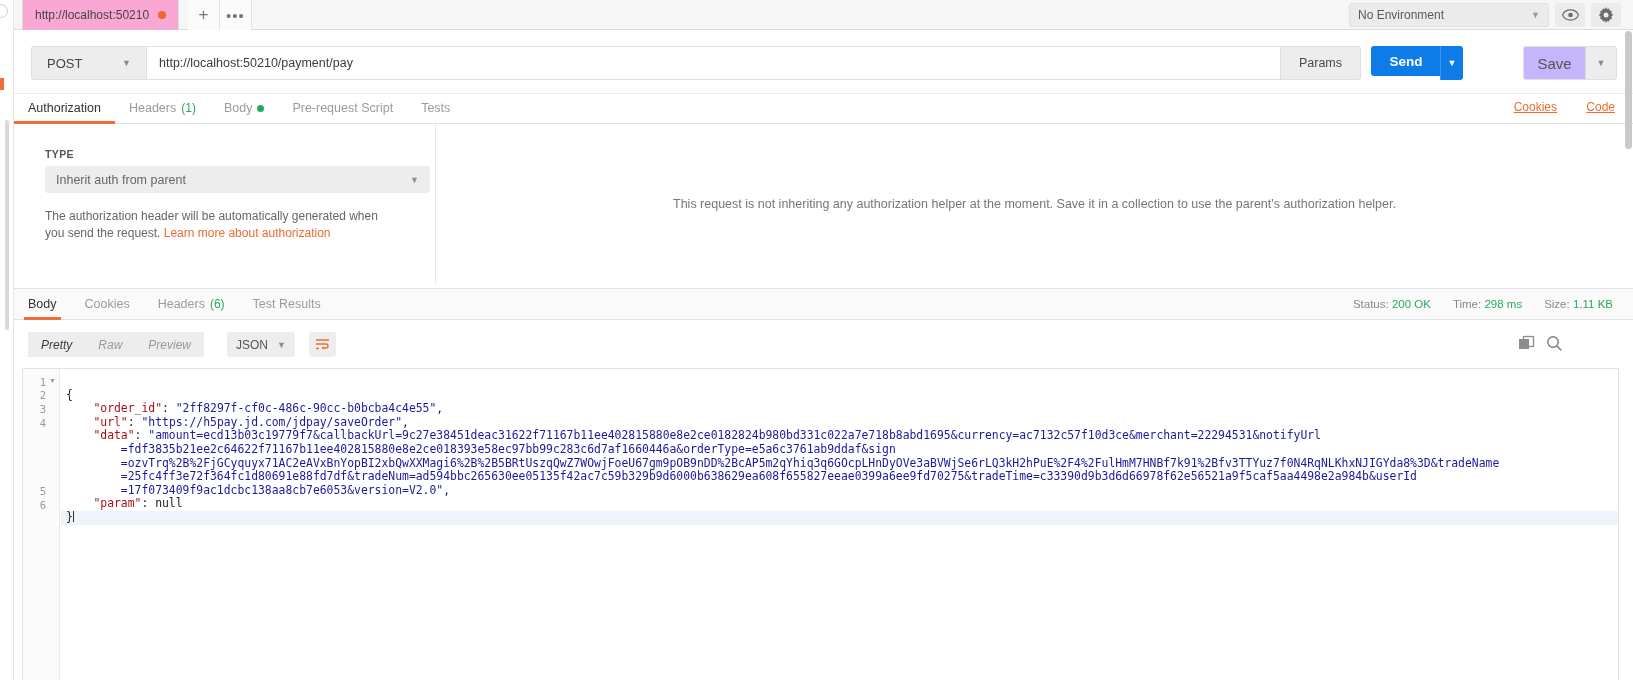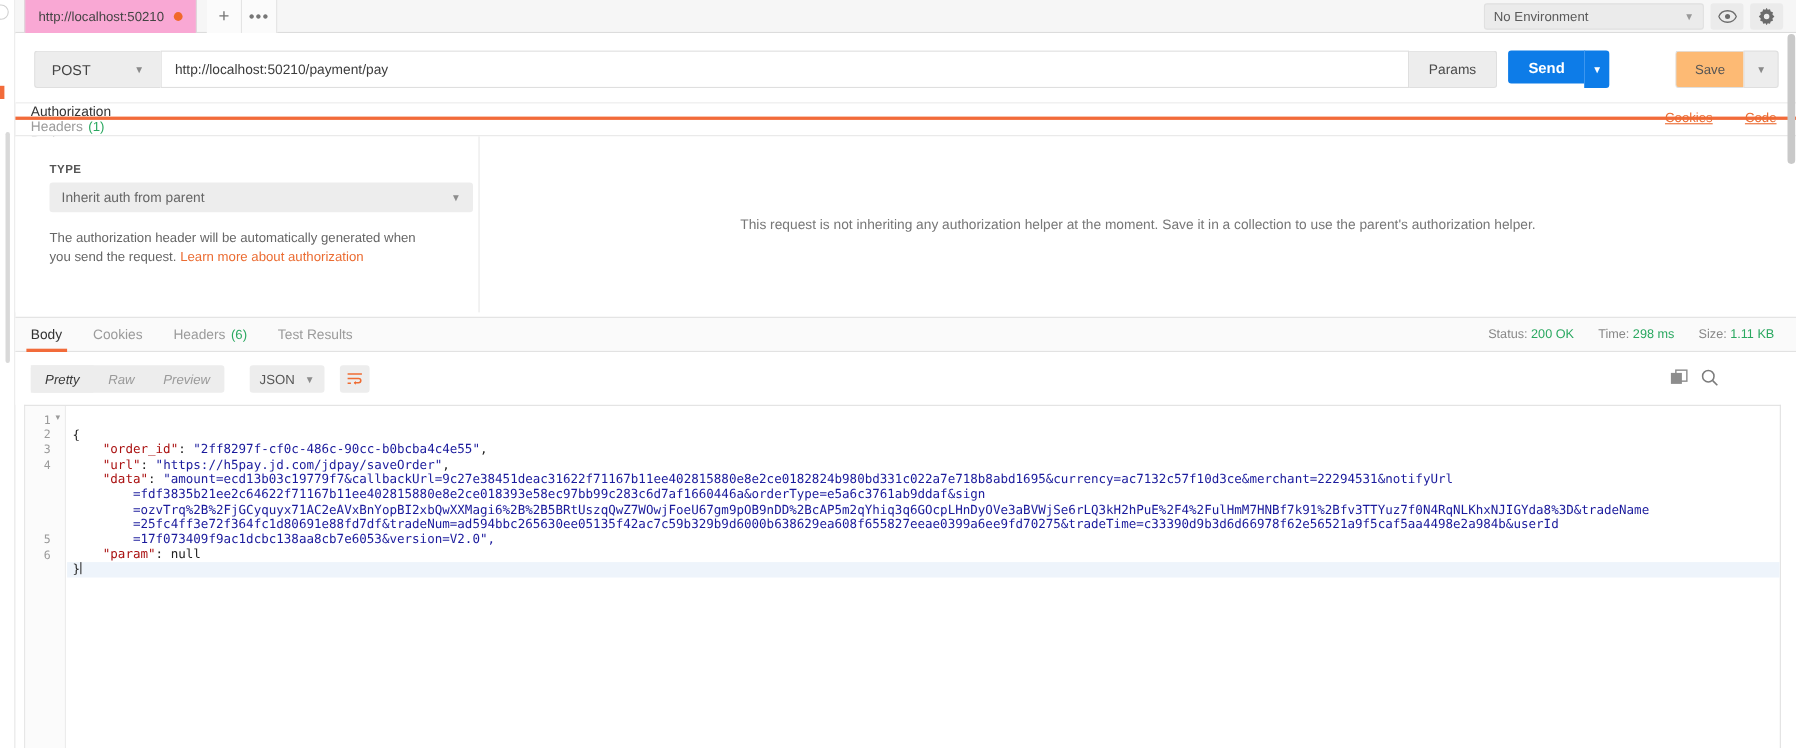--- a/index.html
+++ b/index.html
@@ -108,38 +108,38 @@
   }
   .send-caret {
     position: absolute; right: 170px; top: 15px; width: 23px; height: 34px;
     background: #0d7ce8; border-left: 1px solid #3c96ef;
     border-radius: 0 3px 3px 0;
     display: flex; align-items: center; justify-content: center;
     color: #fff; font-size: 9px;
   }
   .save-btn {
     position: absolute; right: 48px; top: 15px; width: 62px; height: 34px;
-    background: #fdba74; border: 1px solid #dfdfdf; border-right: none;
+    background: #c4b5fd; border: 1px solid #dfdfdf; border-right: none;
     border-radius: 3px 0 0 3px;
     display: flex; align-items: center; justify-content: center;
-    font-size: 12px; color: #555;
+    font-size: 15px; color: #555;
   }
   .save-caret {
     position: absolute; right: 16px; top: 15px; width: 32px; height: 34px;
     background: #ededed; border: 1px solid #dfdfdf;
     border-radius: 0 3px 3px 0;
     display: flex; align-items: center; justify-content: center;
     color: #8a8a8a; font-size: 9px;
   }
 
   
   .req-tabs {
     position: absolute; left: 14px; top: 94px; right: 0; height: 30px;
     border-bottom: 1px solid #e2e2e2;
-    display: flex; padding-left: 0px; flex-direction: column;
+    display: flex; align-items: flex-end; padding-left: 0px;
   }
   .rtab {
     position: relative; height: 30px; padding: 0 14px;
     display: flex; align-items: center; gap: 5px;
     font-size: 12.5px; color: #9b9b9b;
   }
   .rtab.active { color: #333; }
   .rtab.active::after {
     content: ''; position: absolute; left: 0; right: 0; bottom: -1px;
     height: 3px; background: #f26b3a;

